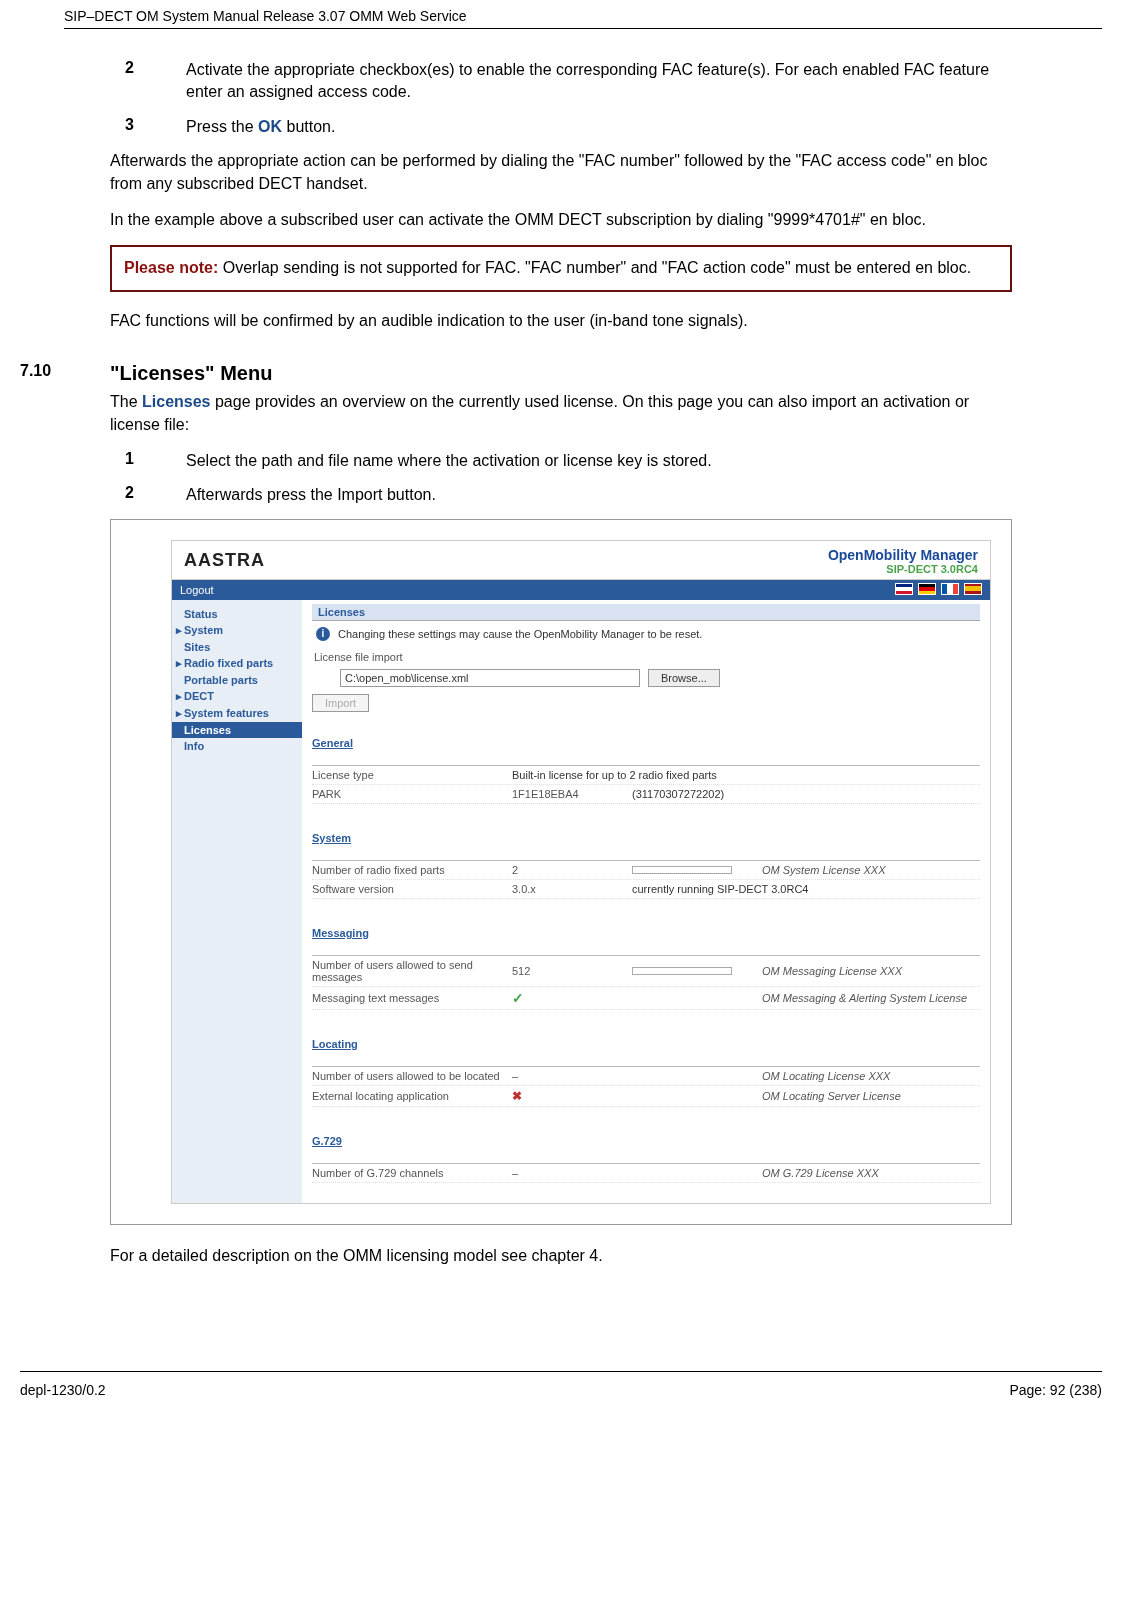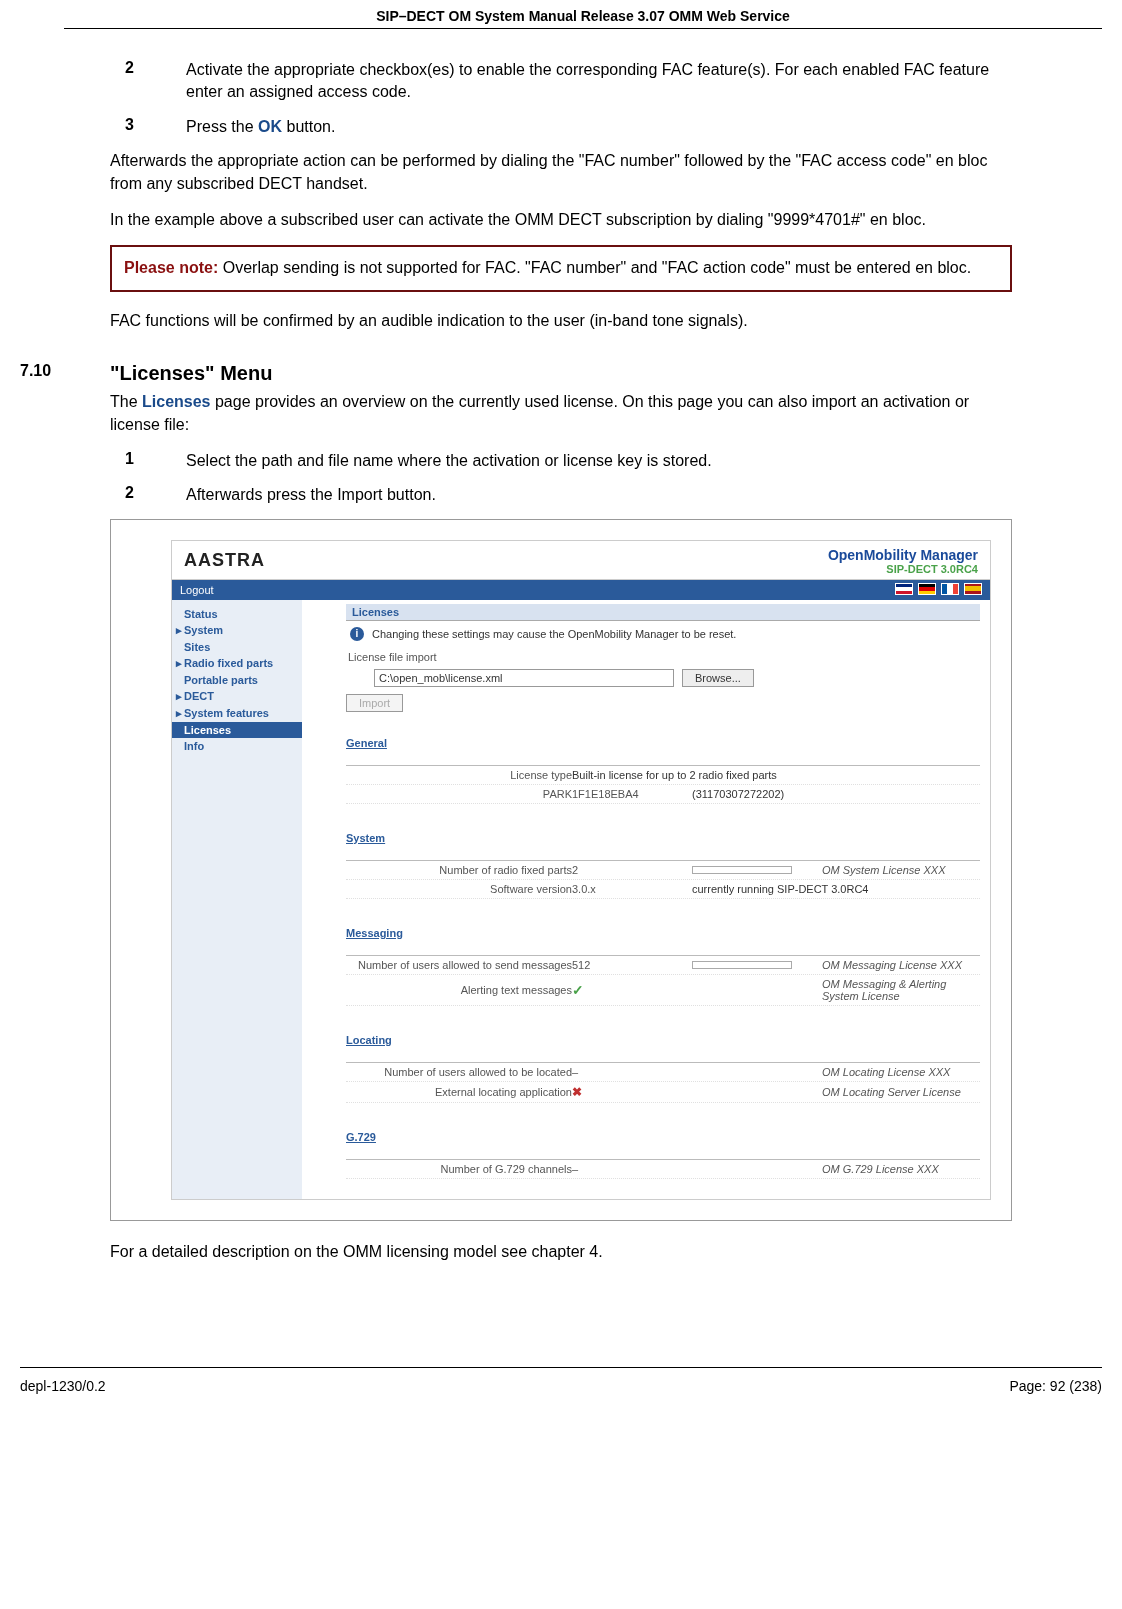--- a/index.html
+++ b/index.html
@@ -9,22 +9,22 @@
     color: #000;
     width: 1122px;
     margin: 0 auto;
     background: #fff;
   }
   .page {
     padding: 0 20px;
   }
   .header {
     display: flex;
-    justify-content: center;
-    font-weight: bold;
+    justify-content: flex-start;
+    font-weight: normal;
     font-size: 14px;
     padding: 8px 0 4px 0;
     border-bottom: 1px solid #000;
     margin-left: 44px;
   }
   .content {
     padding: 30px 90px 30px 90px;
   }
   .ol-item {
     display: flex;
@@ -95,21 +95,21 @@
     justify-content: space-between;
     align-items: center;
     padding: 3px 8px;
     font-size: 11px;
     text-align: right;
   }
   .ss-flags span {
     display: inline-block; width: 18px; height: 12px; margin-left: 2px;
     background: #888; border: 1px solid #fff;
   }
-  .ss-body { display: flex; gap: 34px; }
+  .ss-body { display: flex; }
   .ss-nav {
     width: 130px;
     background: #e8eef6;
     padding: 6px 0;
     font-size: 11px;
     flex-shrink: 0;
   }
   .ss-nav-item { padding: 2px 8px 2px 12px; color: #2a5a9a; font-weight: bold; }
   .ss-nav-item.active { background: #2a5a9a; color: #fff; }
   .ss-nav-item .arrow { color: #2a5a9a; margin-left: -8px; display: inline-block; width: 8px; }
@@ -138,21 +138,21 @@
   }
   .ss-btn.disabled { color: #aaa; background: #f4f4f4; }
   .ss-section-h {
     color: #2a5a9a; font-weight: bold; border-bottom: 1px solid #bbb;
     padding: 4px 0 16px 0; margin-top: 24px; text-decoration: underline;
   }
   .ss-row {
     display: flex; padding: 3px 0; border-bottom: 1px dotted #e0e0e0;
     align-items: center;
   }
-  .ss-col1 { width: 226px; color: #555; text-align: right; }
+  .ss-col1 { width: 200px; color: #555; }
   .ss-col2 { width: 120px; color: #555; }
   .ss-col3 { width: 130px; }
   .ss-col4 { flex: 1; color: #555; font-style: italic; }
   .ss-bar { display: inline-block; width: 100px; height: 8px; border: 1px solid #aaa; background: #fff; }
   .ss-check { color: #4aa24a; font-weight: bold; font-size: 14px; }
   .ss-cross { color: #c03030; font-weight: bold; font-size: 12px; }
   .footer {
     border-top: 1px solid #000;
     display: flex;
     justify-content: space-between;
@@ -287,21 +287,21 @@
             </div>
 
             <div class="ss-section-h">Messaging</div>
             <div class="ss-row">
               <span class="ss-col1">Number of users allowed to send messages</span>
               <span class="ss-col2">512</span>
               <span class="ss-col3"><span class="ss-bar"></span></span>
               <span class="ss-col4">OM Messaging License XXX</span>
             </div>
             <div class="ss-row">
-              <span class="ss-col1">Alerting text messages</span>
+              <span class="ss-col1">Messaging text messages</span>
               <span class="ss-col2"><span class="ss-check">✓</span></span>
               <span class="ss-col3"></span>
               <span class="ss-col4">OM Messaging &amp; Alerting System License</span>
             </div>
 
             <div class="ss-section-h">Locating</div>
             <div class="ss-row">
               <span class="ss-col1">Number of users allowed to be located</span>
               <span class="ss-col2">–</span>
               <span class="ss-col3"></span>

